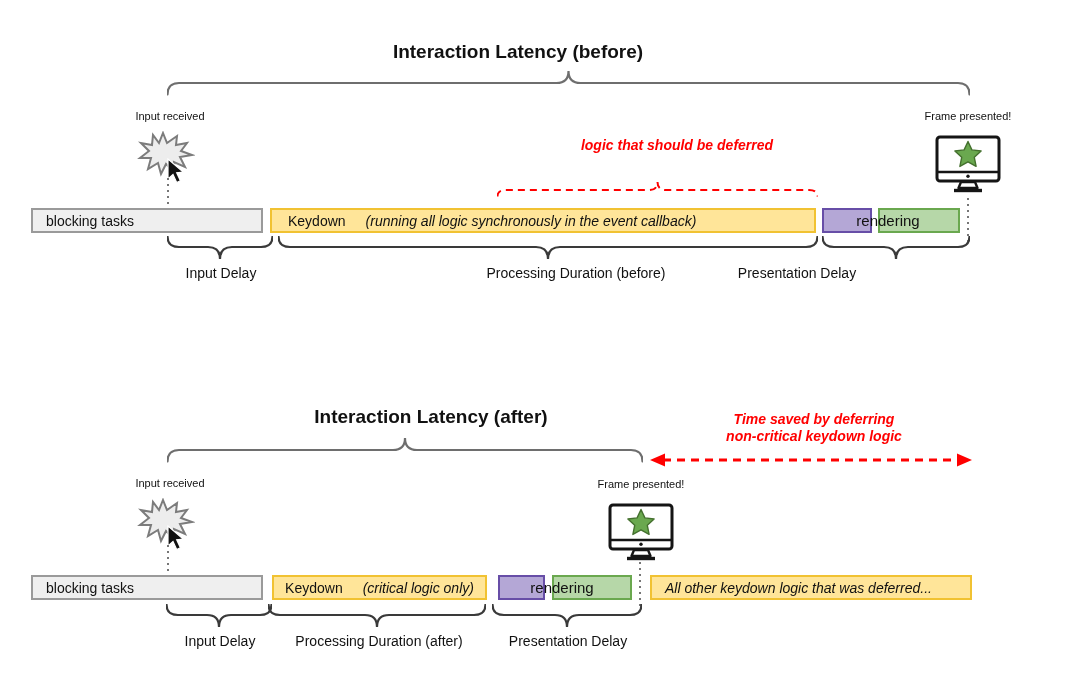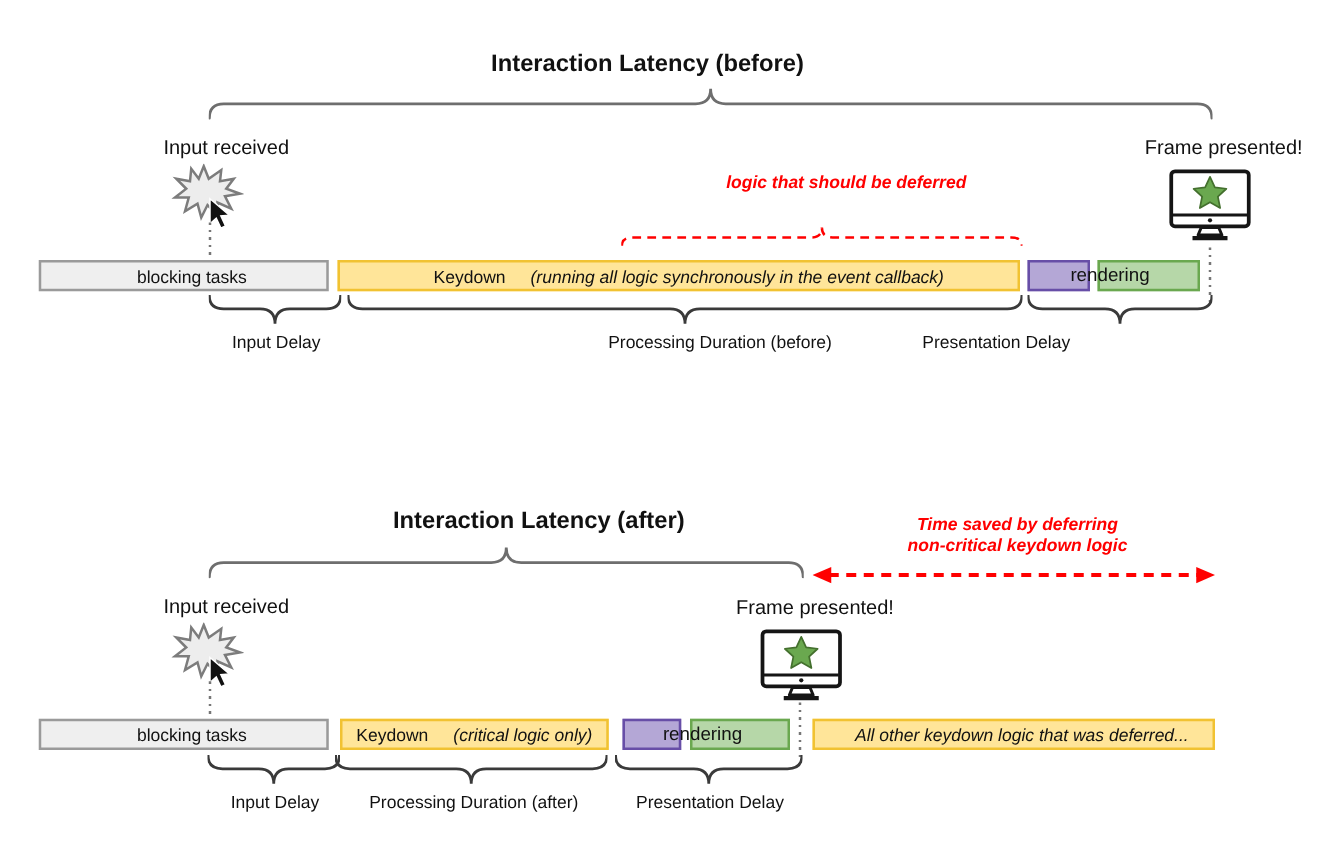--- a/index.html
+++ b/index.html
@@ -1,26 +1,26 @@
 <!DOCTYPE html>
 <html><head>
 <meta charset="utf-8">
 <style>
   html,body{margin:0;padding:0;background:#fff;}
   .canvas{
     position:relative;width:1071px;height:690px;background:#ffffff;
     font-family:"Liberation Sans",sans-serif;color:#111;overflow:hidden;
   }
   .title{position:absolute;font-size:19px;font-weight:700;transform:translateX(-50%);white-space:nowrap;}
-  .marker-label{position:absolute;font-size:16px;transform:translateX(-50%);white-space:nowrap;margin-left:11px;}
+  .marker-label{position:absolute;font-size:11px;transform:translateX(-50%);white-space:nowrap;}
   .brace-label{position:absolute;font-size:14px;transform:translateX(-50%);white-space:nowrap;}
   .red-note{position:absolute;transform:translateX(-50%);text-align:center;color:#FF0000;
     font-weight:700;font-style:italic;font-size:14px;line-height:16.5px;white-space:nowrap;}
   .bar{position:absolute;height:25px;box-sizing:border-box;border:2px solid;display:flex;
-    align-items:center;font-size:14px;white-space:nowrap;top:0;justify-content:center;}
+    align-items:center;font-size:14px;white-space:nowrap;top:0;}
   .bar.gray{background:#EFEFEF;border-color:#9A9A9A;}
   .bar.yellow{background:#FFE599;border-color:#F1C232;}
   .bar.purple{background:#B4A7D6;border-color:#674EA7;}
   .bar.green{background:#B6D7A8;border-color:#6AA84F;}
   .bar .ital{font-style:italic;margin-left:20px;}
   .bar.deferred{font-style:italic;padding-left:13px;}
   .rendering-label{position:absolute;transform:translateX(-50%);font-size:15px;line-height:25px;z-index:5;}
   .dotline{position:absolute;width:2px;
     background:repeating-linear-gradient(to bottom,#767676 0,#767676 2px,transparent 2px,transparent 6px);}
   .svgabs{position:absolute;}

